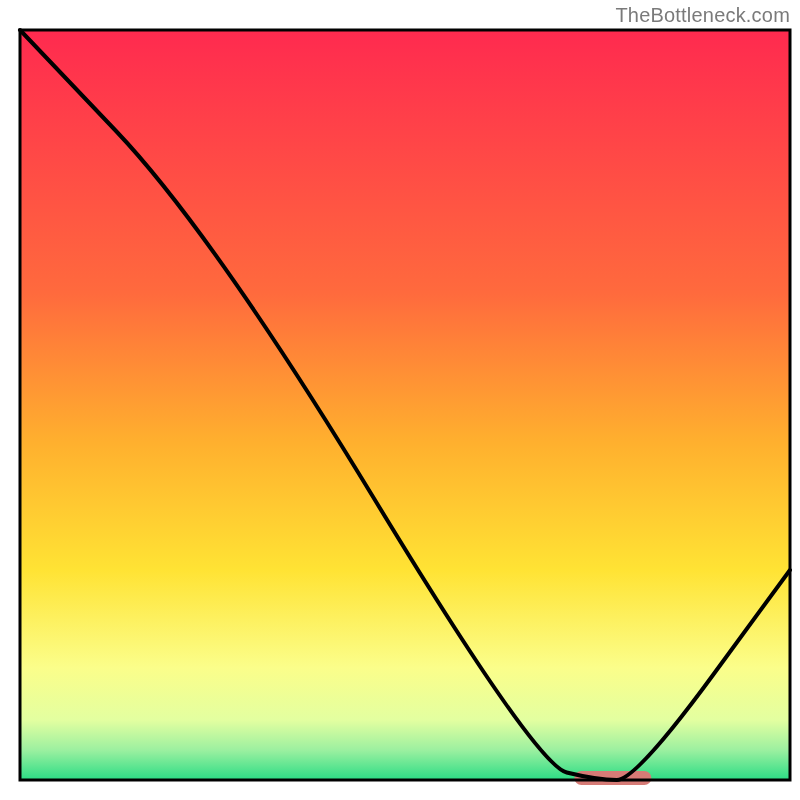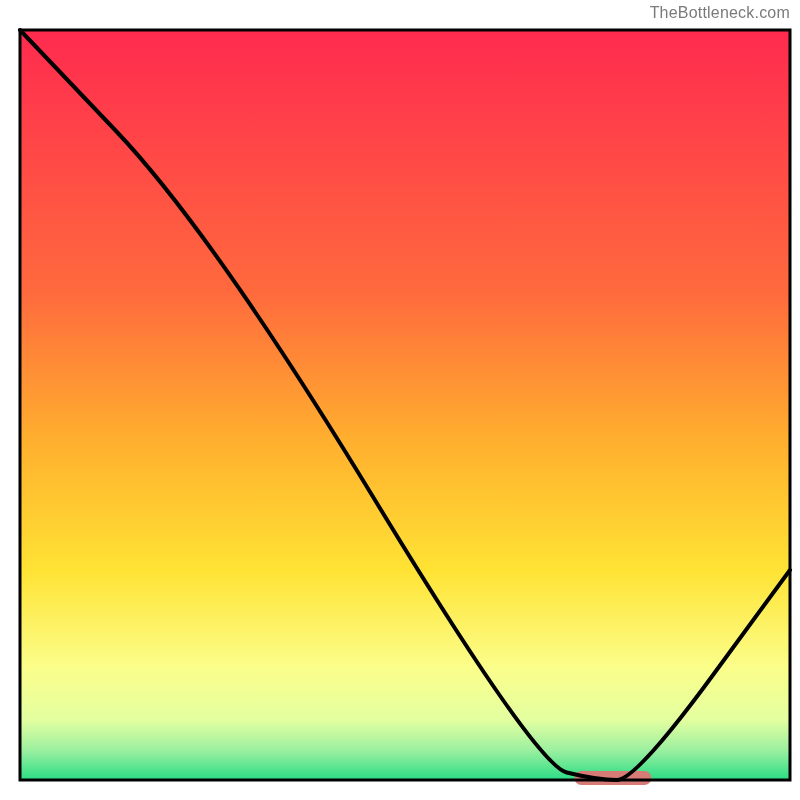--- a/index.html
+++ b/index.html
@@ -13,21 +13,21 @@
   .container {
     position: relative;
     width: 800px;
     height: 800px;
   }
   .watermark {
     position: absolute;
     top: 4px;
     right: 10px;
     color: #7a7a7a;
-    font-size: 16px;
+    font-size: 20px;
     font-weight: 500;
     letter-spacing: 0.2px;
     z-index: 10;
   }
   svg {
     display: block;
   }
 </style>
 </head>
 <body>

